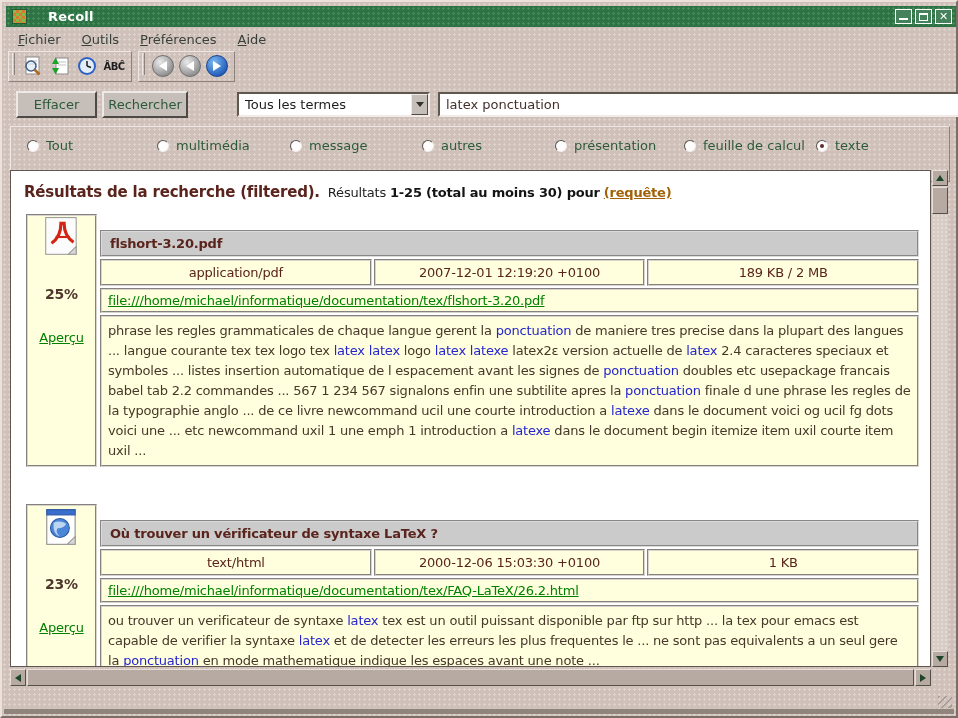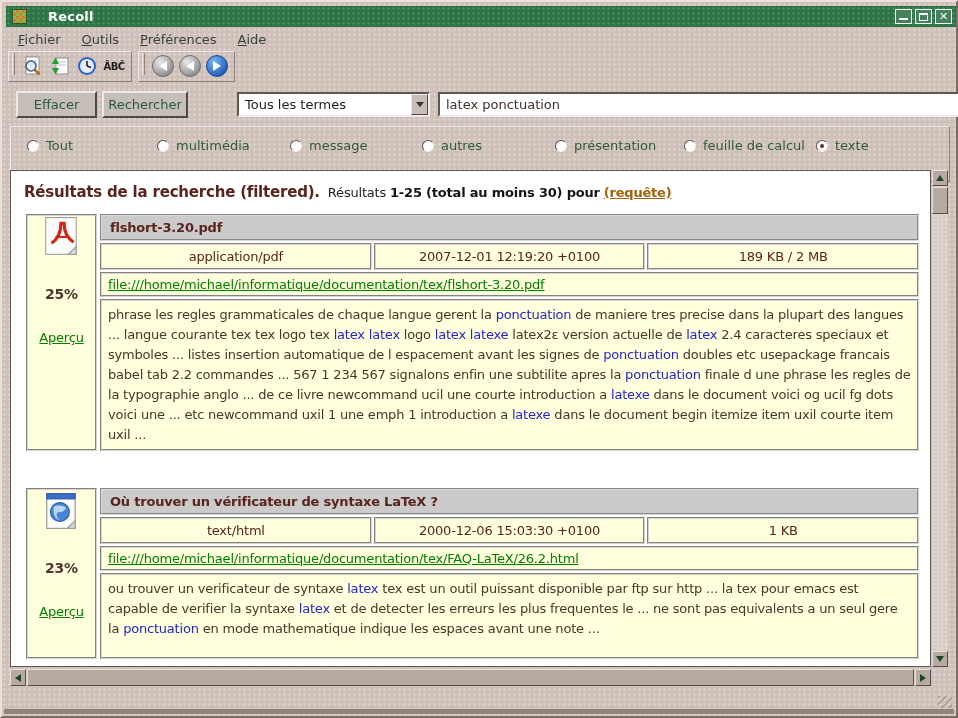--- a/index.html
+++ b/index.html
@@ -92,21 +92,21 @@
   .req-link { color:#a16207; font-weight:bold; text-decoration:underline; cursor:pointer; }
 
   .block { display:flex; gap:3px; margin:0 1px 0 5px; }
   .block + .block { margin-top:37px; }
   .leftcell { width:71px; min-width:71px; background:#ffffdd; border:2px groove #d9d3ce;
     display:flex; flex-direction:column; align-items:center; justify-content:flex-start; gap:28px; }
   .pct { font-weight:bold; color:#4f372e; font-size:14px; }
   .apercu { color:#008000; text-decoration:underline; font-size:13px; cursor:pointer; }
   .rtable { flex:1; display:flex; flex-direction:column; gap:2px; }
   .row-title { background:#cbcbcb; border:2px groove #dbdbdb; padding:4px 8px;
-    font-weight:bold; color:#5a241c; font-size:13px; }
+    font-weight:bold; color:#5a241c; font-size:13px;margin-top:16px; }
   .row-meta { display:flex; gap:2px; }
   .cell { flex:1; background:#ffffdd; border:2px groove #d9d3ce; text-align:center;
     color:#5a241c; font-size:13px; padding:4px; }
   .row-url { background:#ffffdd; border:2px groove #d9d3ce; padding:3px 6px; font-size:13px; }
   .url-link { color:#008000; text-decoration:underline; cursor:pointer; }
   .row-snippet { background:#ffffdd; border:2px groove #d9d3ce; padding:4px 6px;
     font-size:13px; line-height:20px; color:#46372a; }
   .block-0 .row-snippet { min-height:150px; }
   .block-1 .row-snippet { min-height:86px; }
   .hl { color:#2525cc; }

